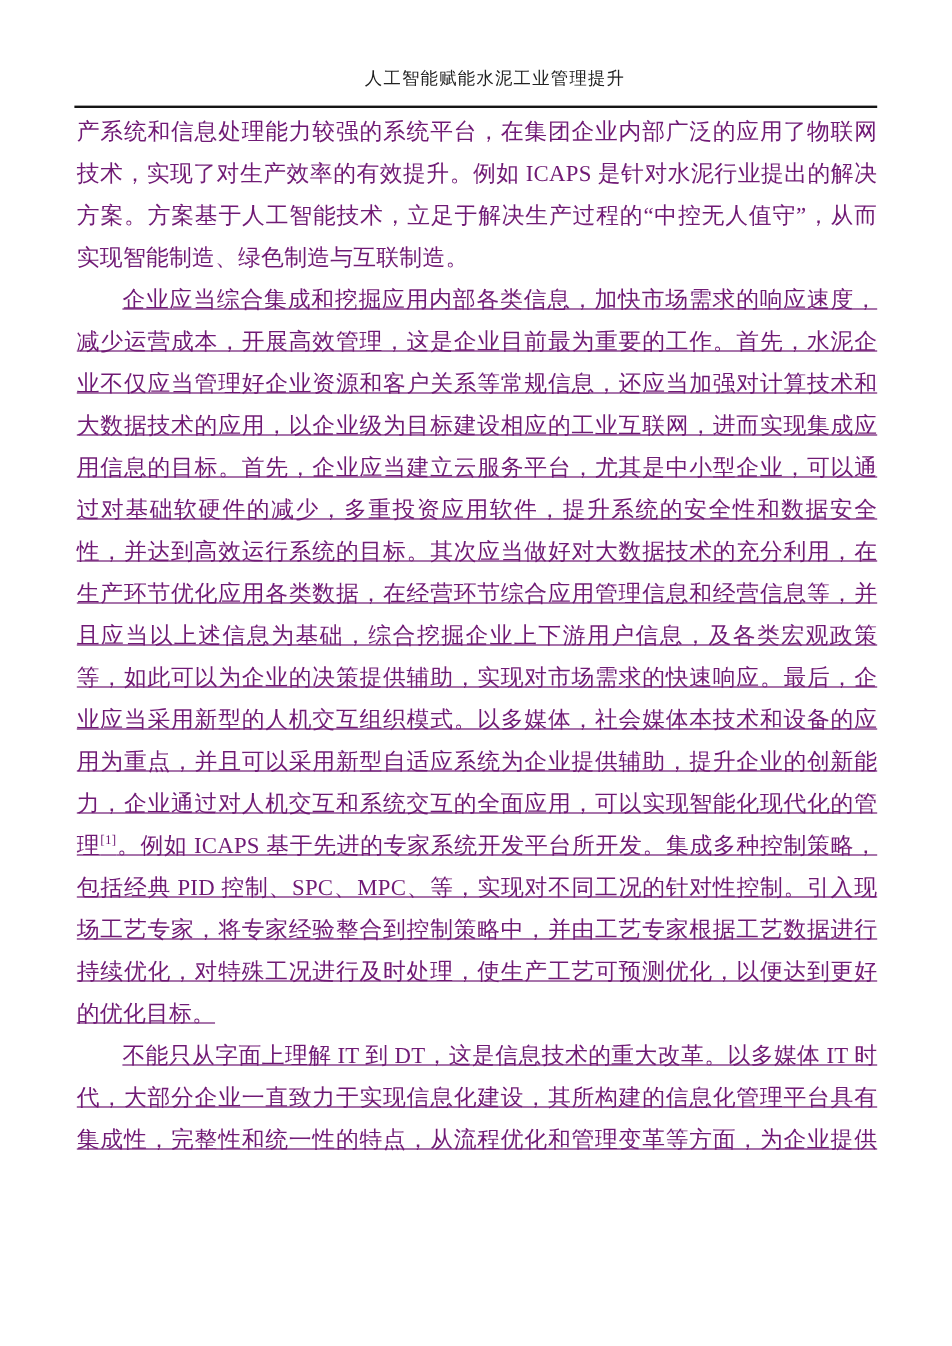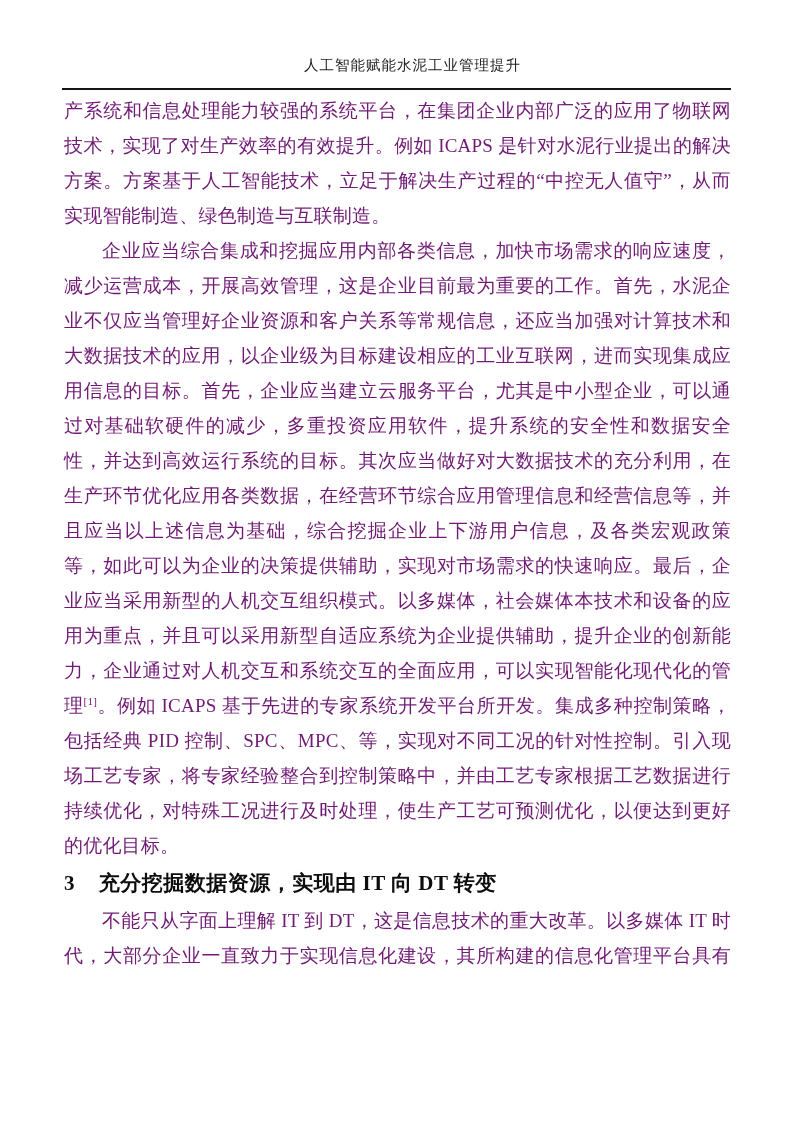--- a/index.html
+++ b/index.html
@@ -45,21 +45,21 @@
   }
   .body-text {
     margin: 0;
     font-size: 19px;
     line-height: 35px;
     text-align: justify;
     text-justify: inter-ideograph;
     letter-spacing: 0.2px;
     color: #701a75;
   }
-  .indent { text-indent: 2em; }
+  .indent { text-indent: 2em; text-decoration: underline; }
   .section-heading {
     margin: 0;
     font-size: 21px;
     font-weight: bold;
     line-height: 40px;
     color: #0d0d0d;
     letter-spacing: 0.5px;
   }
   .section-heading .sec-num { display: inline-block; }
   .section-heading .sec-title { display: inline-block; margin-left: 18px; }
@@ -106,24 +106,20 @@
 
   <div class="content">
 
     <p class="body-text">产系统和信息处理能力较强的系统平台，在集团企业内部广泛的应用了物联网技术，实现了对生产效率的有效提升。例如 ICAPS 是针对水泥行业提出的解决方案。方案基于人工智能技术，立足于解决生产过程的“中控无人值守”，从而实现智能制造、绿色制造与互联制造。</p>
 
 
     <p class="body-text indent">
       <span>企业应当综合集成和挖掘应用内部各类信息，加快市场需求的响应速度，减少运营成本，开展高效管理，这是企业目前最为重要的工作。首先，水泥企业不仅应当管理好企业资源和客户关系等常规信息，还应当加强对计算技术和大数据技术的应用，以企业级为目标建设相应的工业互联网，进而实现集成应用信息的目标。首先，企业应当建立云服务平台，尤其是中小型企业，可以通过对基础软硬件的减少，多重投资应用软件，提升系统的安全性和数据安全性，并达到高效运行系统的目标。其次应当做好对大数据技术的充分利用，在生产环节优化应用各类数据，在经营环节综合应用管理信息和经营信息等，并且应当以上述信息为基础，综合挖掘企业上下游用户信息，及各类宏观政策等，如此可以为企业的决策提供辅助，实现对市场需求的快速响应。最后，企业应当采用新型的人机交互组织模式。以多媒体，社会媒体本技术和设备的应用为重点，并且可以采用新型自适应系统为企业提供辅助，提升企业的创新能力，企业通过对人机交互和系统交互的全面应用，可以实现智能化现代化的管理</span><sup class="citation">[1]</sup><span>。例如 ICAPS 基于先进的专家系统开发平台所开发。集成多种控制策略，包括经典 PID 控制、SPC、MPC、等，实现对不同工况的针对性控制。引入现场工艺专家，将专家经验整合到控制策略中，并由工艺专家根据工艺数据进行持续优化，对特殊工况进行及时处理，使生产工艺可预测优化，以便达到更好的优化目标。</span>
     </p>
 
-    <h2 class="section-heading">
-      <span class="sec-num">3</span>
-      <span class="sec-title">充分挖掘数据资源，实现由 IT 向 DT 转变</span>
-    </h2>
 
     <p class="body-text indent">不能只从字面上理解 IT 到 DT，这是信息技术的重大改革。以多媒体 IT 时代，大部分企业一直致力于实现信息化建设，其所构建的信息化管理平台具有集成性，完整性和统一性的特点，从流程优化和管理变革等方面，为企业提供了重要的支持。在进入 IT 时代后，掀起了一场全新的革命。首先，站在技术的角度来说，新</p>
 
   </div>
 
   <div class="footer-rule"></div>
   <div class="footer-page-number">61</div>
   <div class="footer-issue">2021.No.4</div>
 
 </div>

